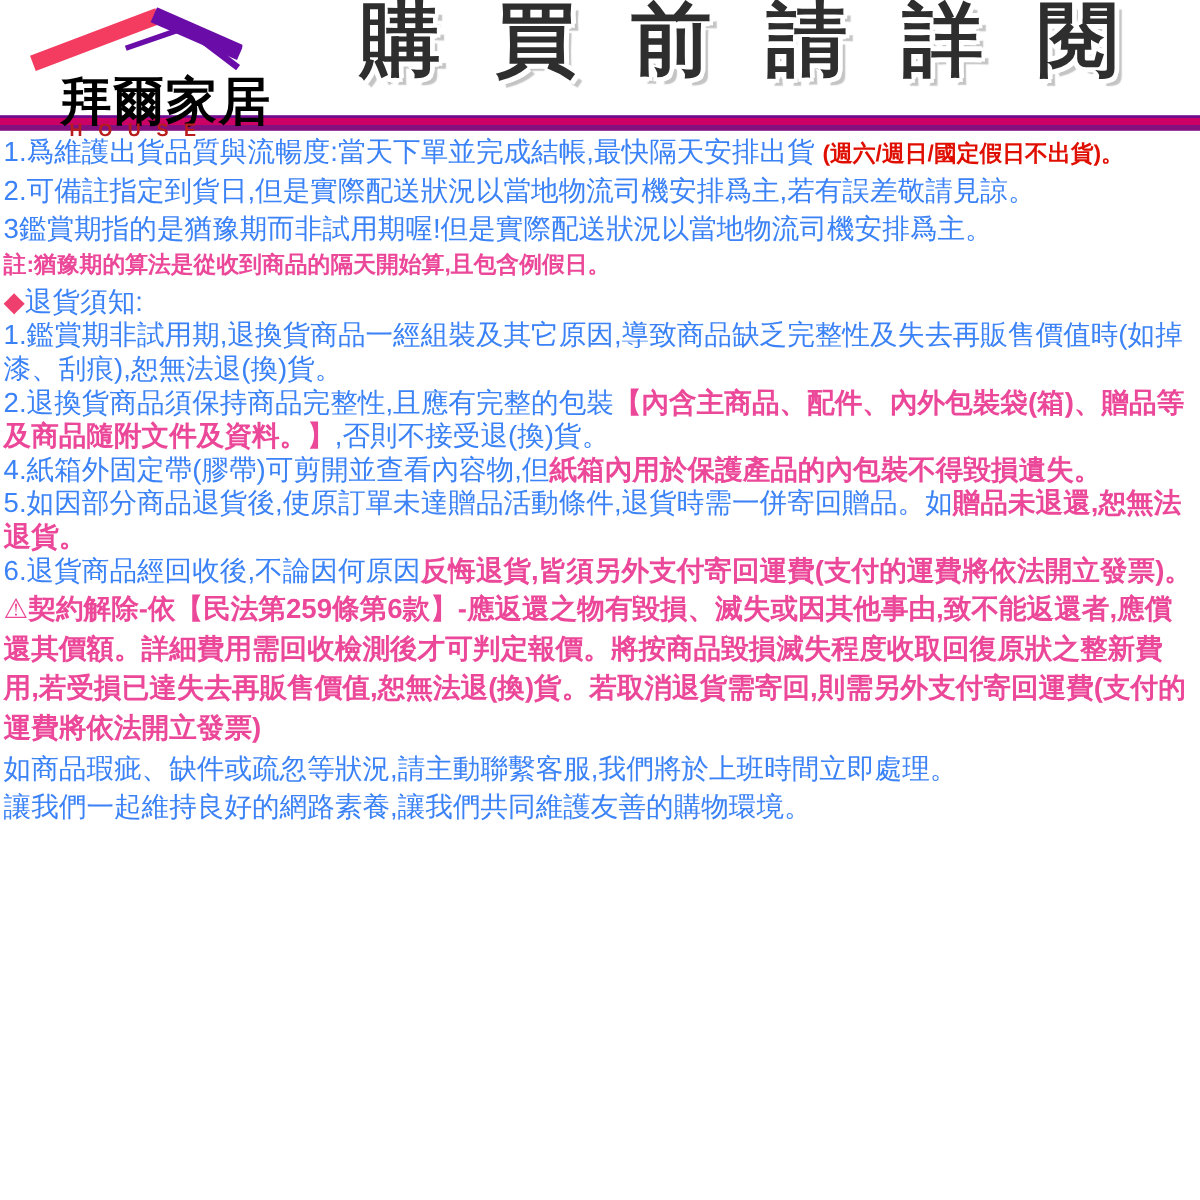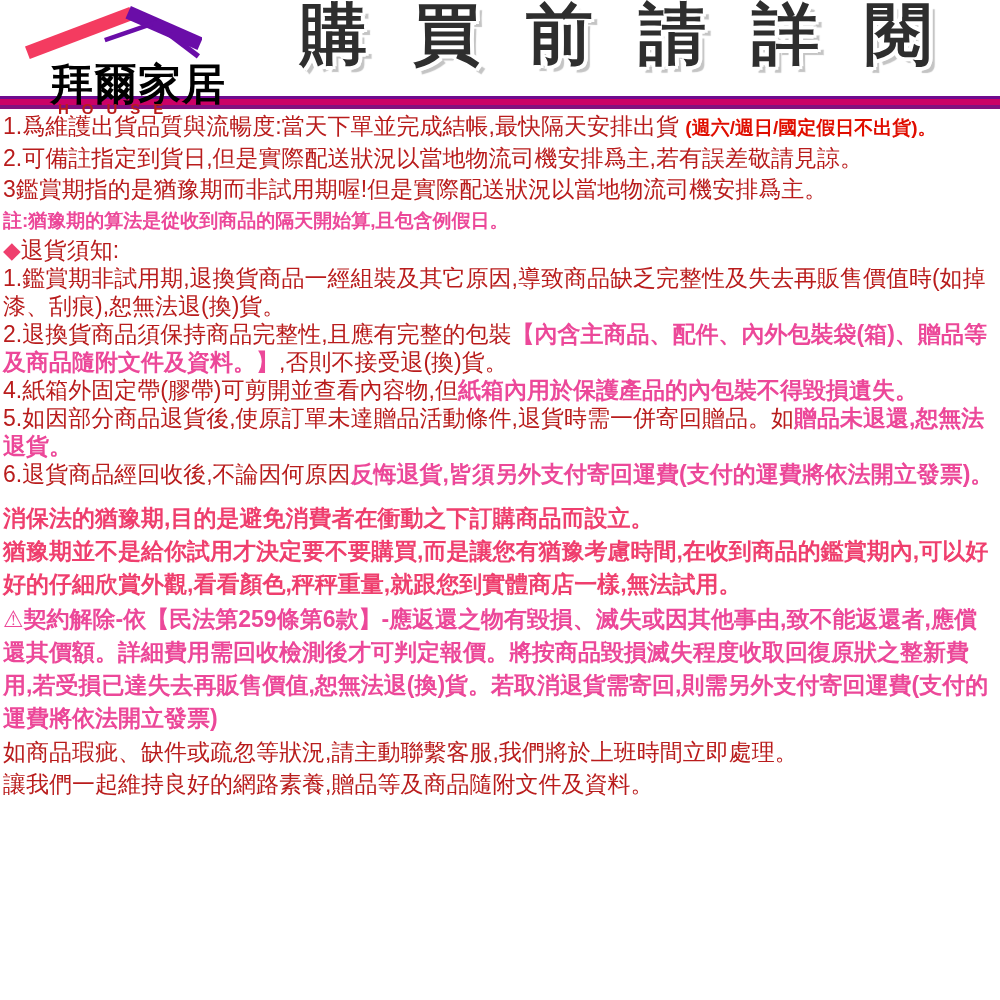--- a/index.html
+++ b/index.html
@@ -30,21 +30,21 @@
   .heading{line-height:28px;margin-top:2px;}
   .items p{line-height:28px;}
   .pink1{margin-top:14px;}
   .pink1 p,.pink2 p{line-height:33px;}
   .pink2{margin-top:20px;}
   .legal{margin-top:2px;}
   .legal p{line-height:33px;}
   .closing{margin-top:1px;}
   .closing p{line-height:32px;}
   
-  .seg-black{color:#b91c1c;}
+  .seg-black{color:#3b82f6;}
   .seg-red{color:#ec4899;font-weight:bold;}
   .seg-red-small{color:#e00e00;font-weight:bold;font-size:19px;text-align:right;}
   .seg-pink{color:#ef3f6e;font-weight:bold;}
   .seg-diamond{color:#ef3f6e;}
 </style>
 </head>
 <body>
 
 <div class="page">
 
@@ -77,29 +77,25 @@
 
     <section class="items">
       <p class="heading"><span class="seg-diamond">◆</span><span class="seg-black">退貨須知:</span></p>
       <p><span class="seg-black">1.鑑賞期非試用期,退換貨商品一經組裝及其它原因,導致商品缺乏完整性及失去再販售價值時(如掉漆、刮痕),恕無法退(換)貨。</span></p>
       <p><span class="seg-black">2.退換貨商品須保持商品完整性,且應有完整的包裝</span><span class="seg-red">【內含主商品、配件、內外包裝袋(箱)、贈品等及商品隨附文件及資料。】</span><span class="seg-black">,否則不接受退(換)貨。</span></p>
       <p><span class="seg-black">4.紙箱外固定帶(膠帶)可剪開並查看內容物,但</span><span class="seg-red">紙箱內用於保護產品的內包裝不得毀損遺失。</span></p>
       <p><span class="seg-black">5.如因部分商品退貨後,使原訂單未達贈品活動條件,退貨時需一併寄回贈品。如</span><span class="seg-red">贈品未退還,恕無法退貨。</span></p>
       <p><span class="seg-black">6.退貨商品經回收後,不論因何原因</span><span class="seg-red">反悔退貨,皆須另外支付寄回運費(支付的運費將依法開立發票)。</span></p>
     </section>
 
-    <section class="pink1">
-      <p><span class="seg-pink">消保法的猶豫期,目的是避免消費者在衝動之下訂購商品而設立。</span></p>
-      <p><span class="seg-pink">猶豫期並不是給你試用才決定要不要購買,而是讓您有猶豫考慮時間,在收到商品的鑑賞期內,可以好好的仔細欣賞外觀,看看顏色,秤秤重量,就跟您到實體商店一樣,無法試用。</span></p>
-    </section>
 
 
     <section class="legal">
       <p><span class="seg-red">⚠契約解除-依【民法第259條第6款】-應返還之物有毀損、滅失或因其他事由,致不能返還者,應償還其價額。詳細費用需回收檢測後才可判定報價。將按商品毀損滅失程度收取回復原狀之整新費用,若受損已達失去再販售價值,恕無法退(換)貨。若取消退貨需寄回,則需另外支付寄回運費(支付的運費將依法開立發票)</span></p>
     </section>
 
     <section class="closing">
       <p><span class="seg-black">如商品瑕疵、缺件或疏忽等狀況,請主動聯繫客服,我們將於上班時間立即處理。</span></p>
-      <p><span class="seg-black">讓我們一起維持良好的網路素養,贈品等及商品隨附文件及資料。</span></p>
+      <p><span class="seg-black">讓我們一起維持良好的網路素養,讓我們共同維護友善的購物環境。</span></p>
     </section>
 
   </main>
 </div>
 
 </body></html>

